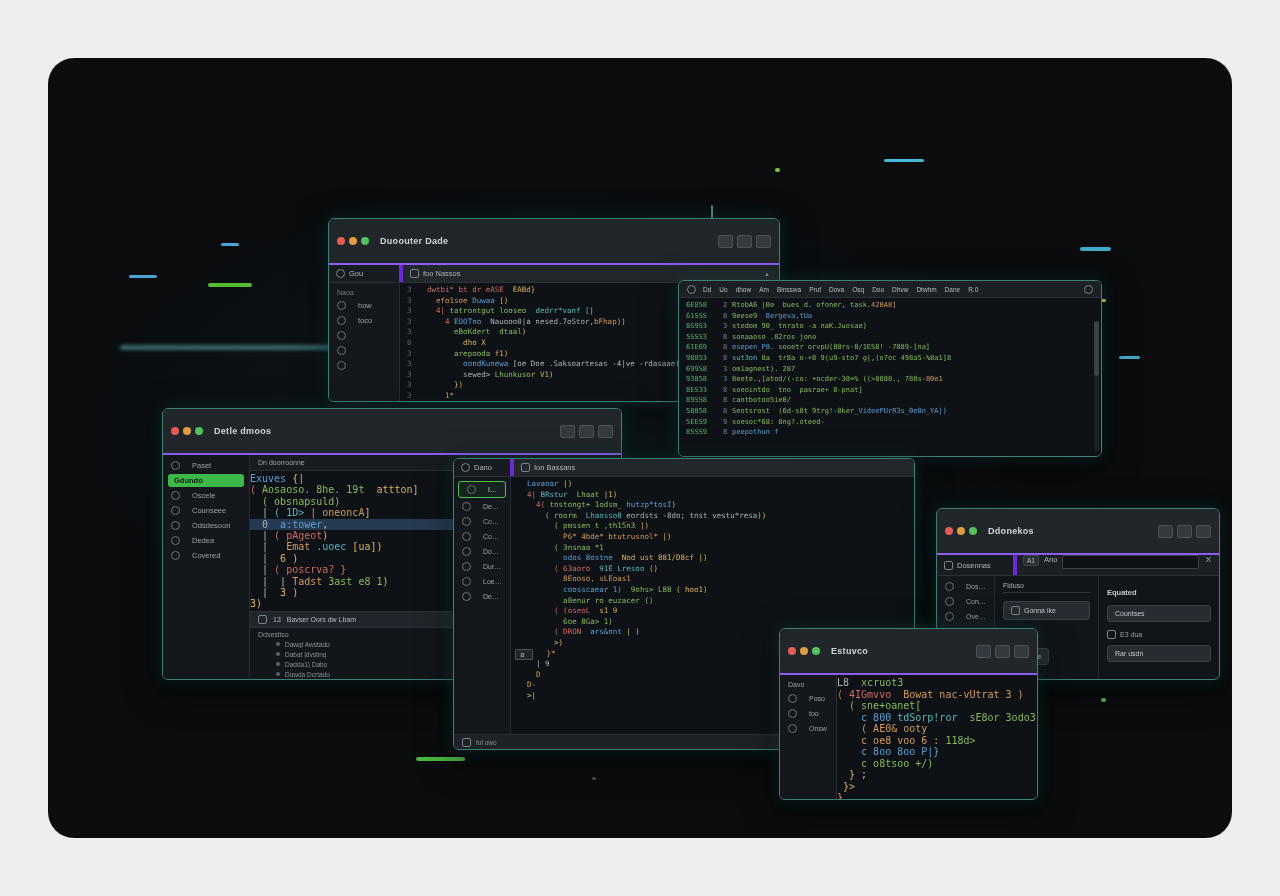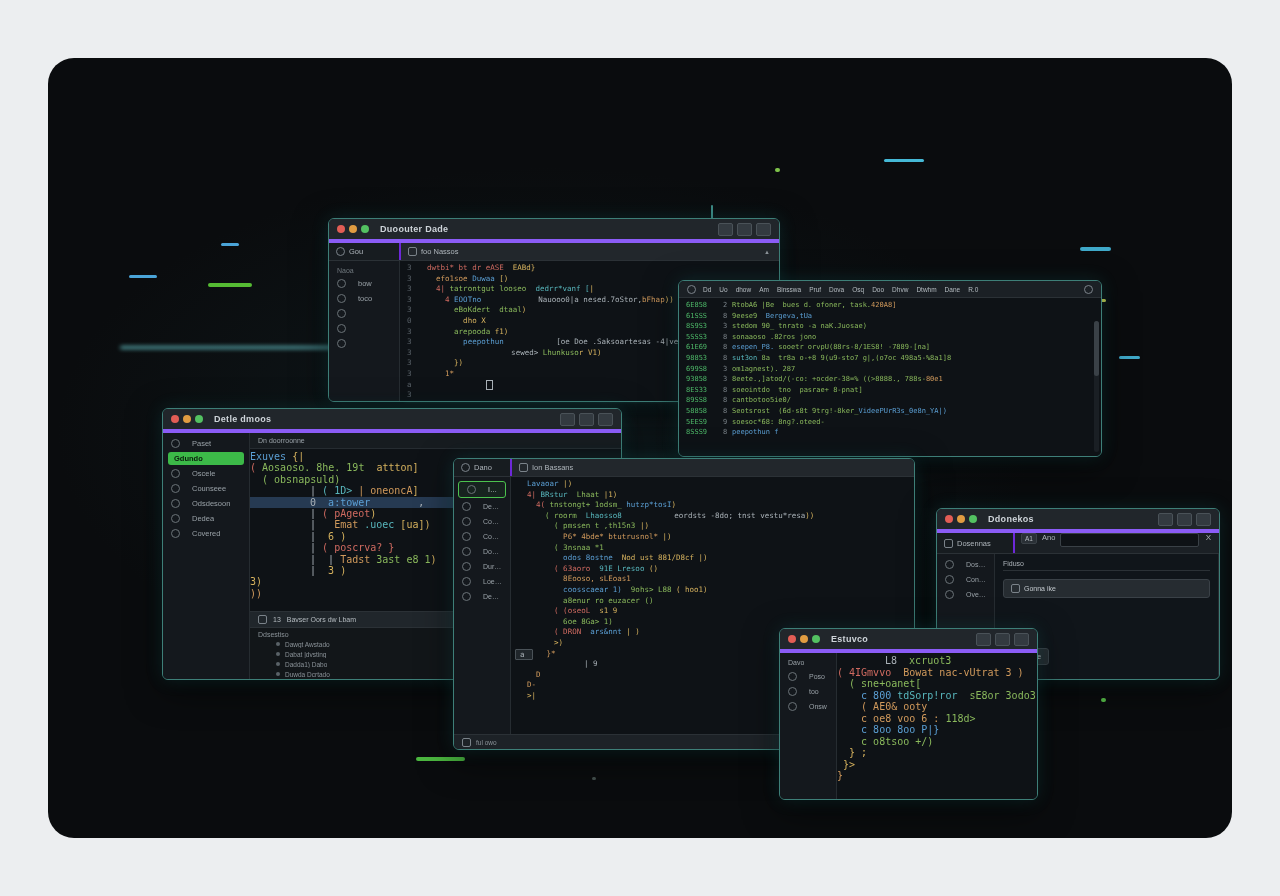--- a/index.html
+++ b/index.html
@@ -8,34 +8,34 @@
   #canvas{position:absolute;left:48px;top:58px;width:1184px;height:780px;border-radius:26px;
        background:#0a0c0e;overflow:hidden;}
   #canvas::before{content:"";position:absolute;inset:0;
        background:radial-gradient(700px 380px at 42% 48%, rgba(28,58,64,.28), transparent 70%);}
   .dash{position:absolute;border-radius:2px;display:block;}
   .gl{filter:blur(2px);opacity:.85;}
   
   .win{position:absolute;background:#10151a;border:1px solid #3e7f78;border-radius:6px;
        box-shadow:0 0 18px rgba(45,190,190,.14), 0 10px 34px rgba(0,0,0,.55);
        display:flex;flex-direction:column;overflow:hidden;}
-  .tb{height:20px;flex:none;background:#21262b;border-bottom:4px solid #8b5cf6;
-      display:flex;align-items:center;padding:0 8px;gap:5px;}
+  .tb{height:20px;flex:none;background:#21262b;border-bottom:2px solid #8b5cf6;
+      display:flex;align-items:center;padding:12px 8px;gap:5px;}
   .dots{display:flex;gap:4px;align-items:center;}
   .dots span{width:8px;height:8px;border-radius:50%;display:block;}
   .d-r{background:#e25d55;} .d-y{background:#e09c41;} .d-g{background:#53c161;}
   .ttl{font-size:9px;font-weight:bold;color:#ced4d9;margin-left:6px;letter-spacing:.3px;white-space:nowrap;}
   .wc{margin-left:auto;display:flex;gap:4px;}
   .wc span{width:13px;height:11px;background:#333a40;border:1px solid #4a5258;border-radius:2px;
       display:flex;align-items:center;justify-content:center;color:#9aa2a8;font-size:6px;}
   
   .row2{height:17px;flex:none;background:#1b2025;border-bottom:1px solid #2b3136;
       display:flex;align-items:stretch;font-size:7.5px;color:#aeb5bb;}
   .navcell{flex:none;display:flex;align-items:center;gap:4px;padding:0 7px;background:#171c20;
-      border-right:2px solid #6d28d9;}
+      border-right:4px solid #6d28d9;}
   .tabcell{flex:1;display:flex;align-items:center;gap:4px;padding:0 7px;background:#22272c;}
   .chev{margin-left:auto;color:#8a9298;font-size:6px;padding-right:2px;}
   .ico{width:7px;height:7px;border:1px solid #7b838a;border-radius:2px;flex:none;display:inline-block;}
   .ico.round{border-radius:50%;}
   
   .bd{flex:1;display:flex;min-height:0;}
   .sb{flex:none;background:#14181d;border-right:1px solid #262c31;font-size:7.5px;color:#99a1a7;
       padding-top:3px;overflow:hidden;}
   .sbi{display:flex;align-items:center;gap:12px;padding:3px 8px;white-space:nowrap;}
   .sbic{width:7px;height:7px;border:1px solid #6b7378;border-radius:50%;flex:none;}
@@ -48,21 +48,21 @@
       padding-top:2px;overflow:hidden;background:#0e1216;}
   .cl{display:flex;height:10.6px;line-height:10.6px;white-space:pre;}
   .cl.hl{background:#263a52;}
   .ln{flex:none;width:20px;padding-left:7px;color:#596168;}
   .ln.mk{width:12px;margin-left:4px;padding-left:2px;border:1px solid #4a5258;background:#20262b;
       color:#aab2b8;height:9px;line-height:9px;border-radius:1px;}
   .n2{flex:none;width:14px;text-align:center;color:#7b8389;}
   .ct{flex:1;overflow:hidden;white-space:pre;}
   .cur{display:inline-block;width:5px;height:8px;border:1px solid #aab2b8;vertical-align:middle;margin-left:2px;}
   .tk-r{color:#cf6a60;} .tk-o{color:#d19a5c;} .tk-g{color:#8ab95c;} .tk-b{color:#5b9fd4;}
-  .tk-c{color:#58b7bd;} .tk-y{color:#d6b25e;} .tk-w{color:#aab2b8;margin-left:48px;}
+  .tk-c{color:#58b7bd;} .tk-y{color:#d6b25e;} .tk-w{color:#aab2b8;}
   
   #w1{left:280px;top:160px;width:450px;height:182px;z-index:10;}
   #w1 .sb{width:70px;}
   
   #w2{left:630px;top:222px;width:422px;height:175px;z-index:20;}
   .mb{height:16px;flex:none;background:#1b2025;border-bottom:1px solid #2b3136;display:flex;
       align-items:center;gap:7px;padding:0 8px;font-size:6.5px;color:#b5bcc1;}
   .mi{white-space:nowrap;}
   #w2 .code{font-size:7px;}
   #w2 .ln{width:32px;color:#4db868;}
@@ -186,21 +186,21 @@
           </div>
       </div>
       <div class="code">
           <div class="cl"><span class="ln">3</span><span class="ct"><span class="tk-r">dwtbi* bt dr eASE</span><span class="tk-y">  EABd}</span></span></div>
           <div class="cl"><span class="ln">3</span><span class="ct"><span class="tk-o">  efo1soe </span><span class="tk-b">Duwaa</span><span class="tk-y"> [)</span></span></div>
           <div class="cl"><span class="ln">3</span><span class="ct"><span class="tk-r">  4| </span><span class="tk-g">tatrontgut looseo  </span><span class="tk-c">dedrr*vanf [</span><span class="tk-y">|</span></span></div>
           <div class="cl"><span class="ln">3</span><span class="ct"><span class="tk-r">    4 </span><span class="tk-b">EOOTno  </span><span class="tk-w">Nauooo0|a nesed.7oStor,</span><span class="tk-o">bFhap</span><span class="tk-y">))</span></span></div>
           <div class="cl"><span class="ln">3</span><span class="ct"><span class="tk-g">      eBoKdert  dtaal</span><span class="tk-y">)</span></span></div>
           <div class="cl"><span class="ln">0</span><span class="ct"><span class="tk-y">        dho X</span></span></div>
           <div class="cl"><span class="ln">3</span><span class="ct"><span class="tk-g">      arepooda </span><span class="tk-y">f1)</span></span></div>
-          <div class="cl"><span class="ln">3</span><span class="ct"><span class="tk-b">        peepothun </span><span class="tk-w">[oe Doe .Saksoartesas -4|ve -rdasaae(</span></span></div>
+          <div class="cl"><span class="ln">3</span><span class="ct"><span class="tk-b">        oondKunewa </span><span class="tk-w">[oe Doe .Saksoartesas -4|ve -rdasaae(</span></span></div>
           <div class="cl"><span class="ln">3</span><span class="ct"><span class="tk-w">        sewed&gt; </span><span class="tk-g">Lhunkuso</span><span class="tk-y">r V1)</span></span></div>
           <div class="cl"><span class="ln">3</span><span class="ct"><span class="tk-y">      })</span></span></div>
           <div class="cl"><span class="ln">3</span><span class="ct"><span class="tk-o">    1*</span></span></div>
           <div class="cl"><span class="ln">a</span><span class="ct"><span class="tk-w">  </span><span class="cur"></span></span></div>
           <div class="cl"><span class="ln">3</span><span class="ct"></span></div>
           <div class="cl"><span class="ln">a</span><span class="ct"></span></div>
         </div>
     </div>
   </div>
 
@@ -461,20 +461,33 @@
       <div class="col-mid">
         <div class="sect">Fiduso</div>
         <div class="btn5">
           <span class="ico"></span>
           <span>Gonna ike</span>
         </div>
         <div class="btn5 btn-ghost">
           <span>an Inevakone</span>
         </div>
       </div>
+      <div class="col-right">
+        <div class="h5">Equated</div>
+        <div class="btn5">
+          <span>Countses</span>
+        </div>
+        <div class="lbl5">
+          <span class="ico"></span>
+          <span>E3 dua</span>
+        </div>
+        <div class="btn5">
+          <span>Rar usdn</span>
+        </div>
+      </div>
     </div>
   </div>
 
   <div class="win" id="w6">
     <div class="tb">
       <div class="dots">
         <span class="d-r"></span>
         <span class="d-y"></span>
         <span class="d-g"></span>
       </div>

